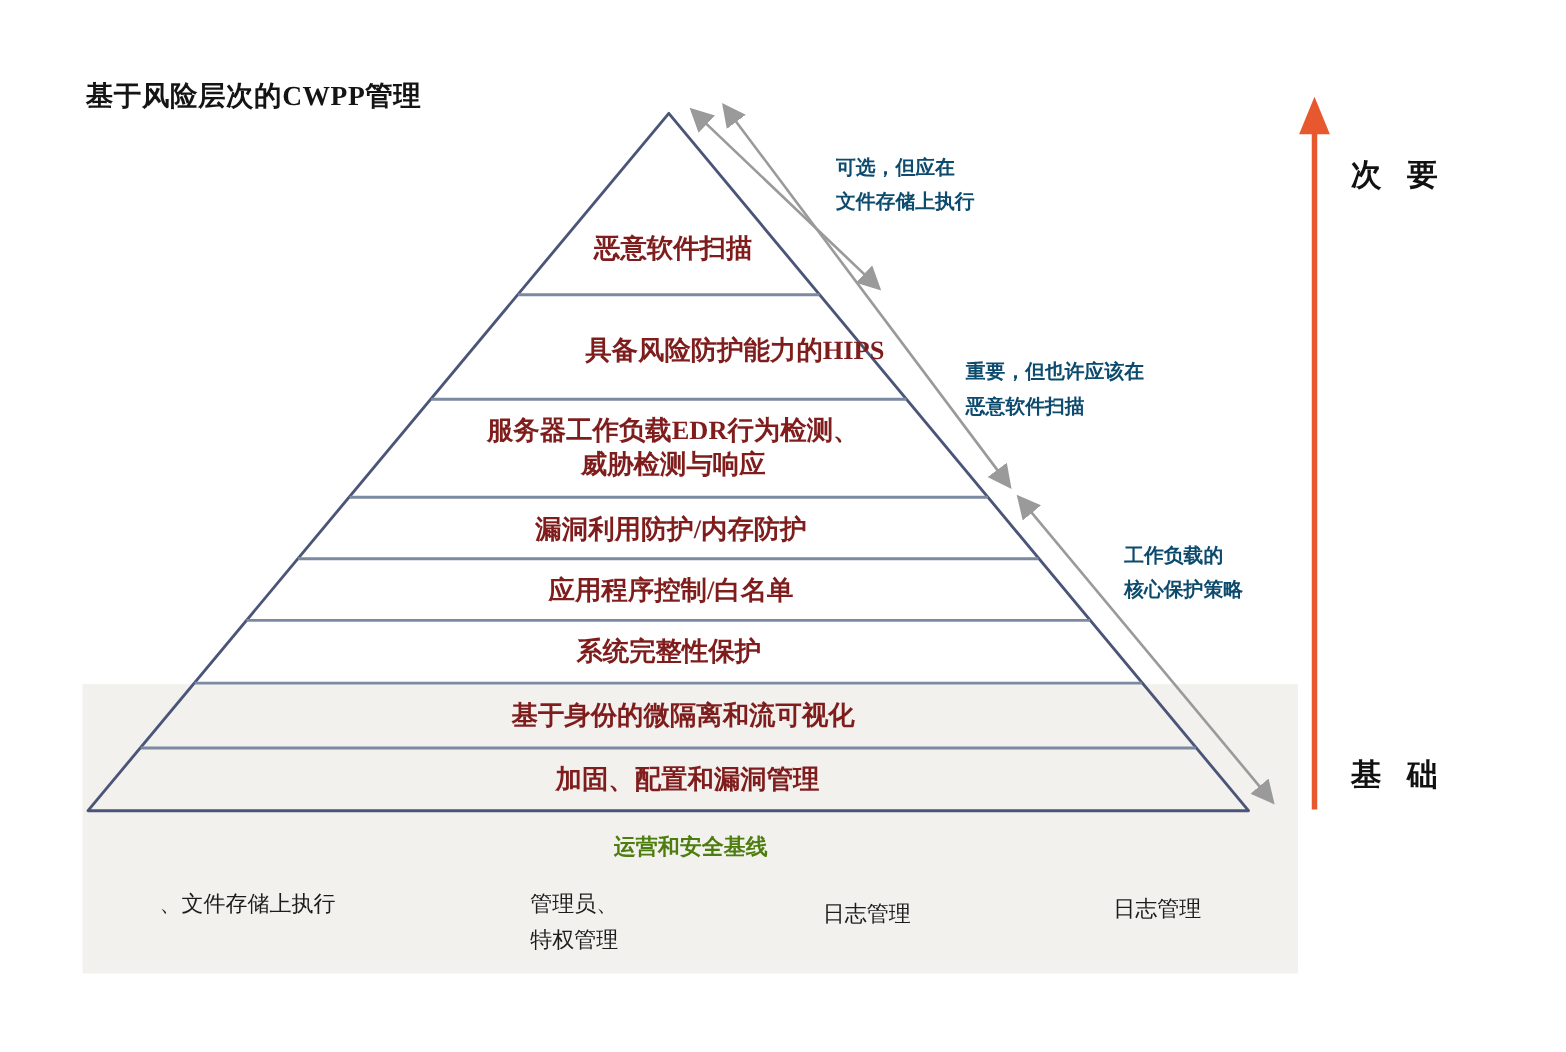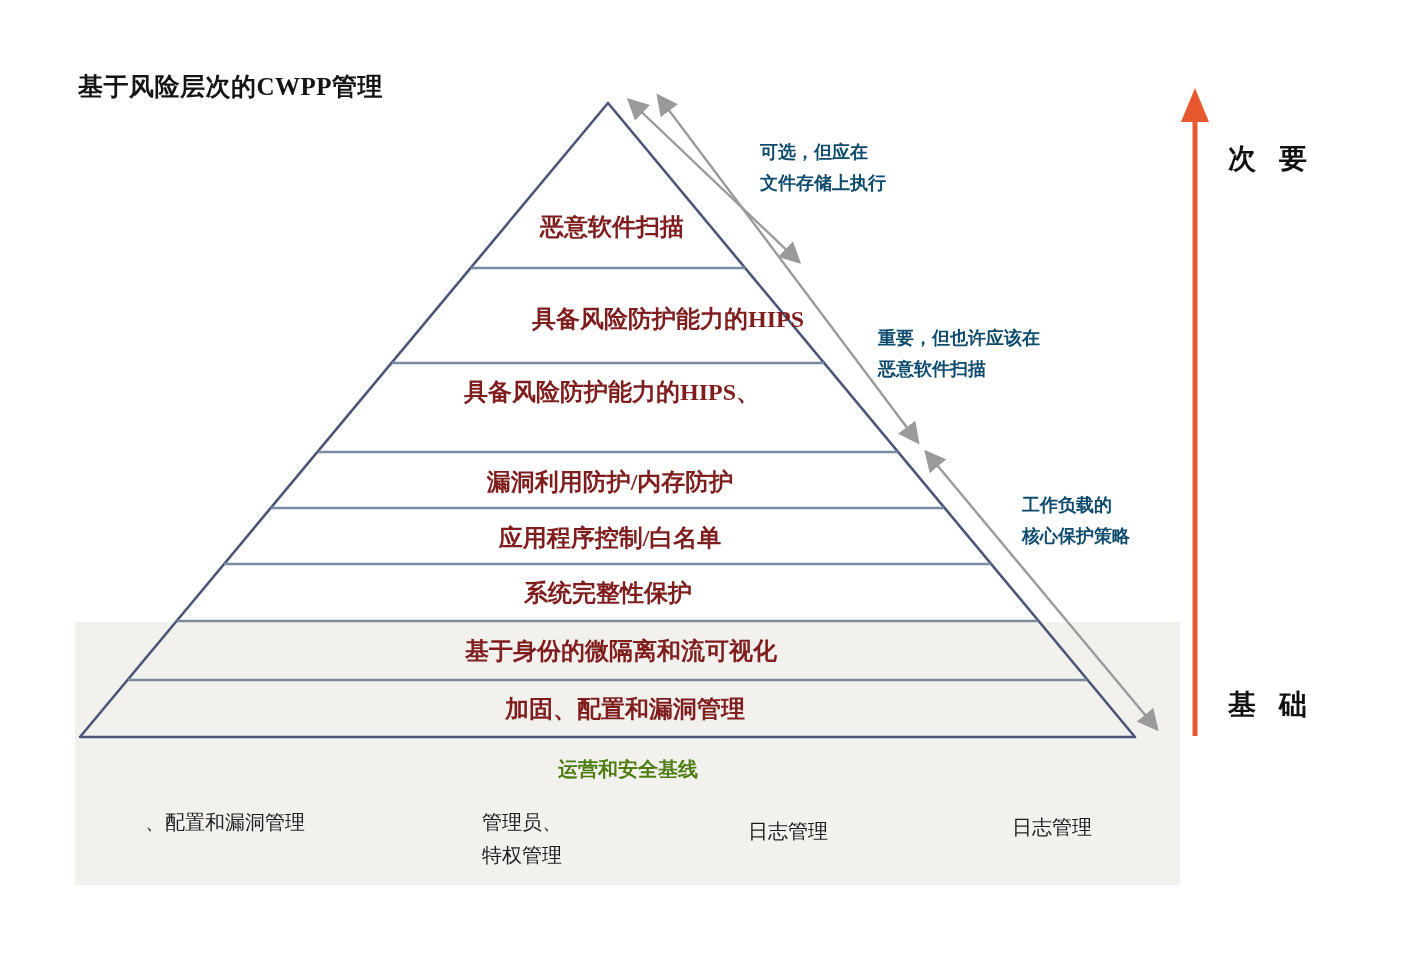--- a/index.html
+++ b/index.html
@@ -53,21 +53,22 @@
     <polygon points="1195,88 1181,122 1209,122" fill="#e8582e"></polygon>
   </svg>
 
   <div class="txt page-title" style="left:78px;top:70px;">基于风险层次的CWPP管理</div>
 
   <div class="txt ctr layer-label" style="left:612px;top:212px;">恶意软件扫描</div>
 
   <div class="txt ctr layer-label" style="left:636px;top:304px;margin-left:32px;">具备风险防护能力的HIPS</div>
 
   <div class="txt ctr layer-label" style="left:612px;top:377px;">
-    <div>具备风险防护能力的HIPS、</div>
+    <div>服务器工作负载EDR行为检测、</div>
+    <div>威胁检测与响应</div>
   </div>
 
   <div class="txt ctr layer-label" style="left:610px;top:467px;">漏洞利用防护/内存防护</div>
 
   <div class="txt ctr layer-label" style="left:610px;top:523px;">应用程序控制/白名单</div>
 
   <div class="txt ctr layer-label" style="left:608px;top:578px;">系统完整性保护</div>
 
   <div class="txt ctr layer-label" style="left:621px;top:636px;">基于身份的微隔离和流可视化</div>
 
@@ -87,21 +88,21 @@
 
   <div class="txt annotation" style="left:1022px;top:490px;">
     <div>工作负载的</div>
     <div>核心保护策略</div>
   </div>
 
   <div class="txt axis-label" style="left:1228px;top:140px;text-align:center;">次 要</div>
   <div class="txt axis-label" style="left:1228px;top:686px;">基 础</div>
 
   <div class="txt baseline-item" style="left:145px;top:806px;">
-    <div>、配置和漏洞管理</div>
+    <div>、文件存储上执行</div>
   </div>
 
   <div class="txt baseline-item" style="left:482px;top:806px;">
     <div>管理员、</div>
     <div>特权管理</div>
   </div>
 
   <div class="txt baseline-item" style="left:748px;top:815px;">日志管理</div>
 
   <div class="txt baseline-item" style="left:1012px;top:811px;">日志管理</div>

